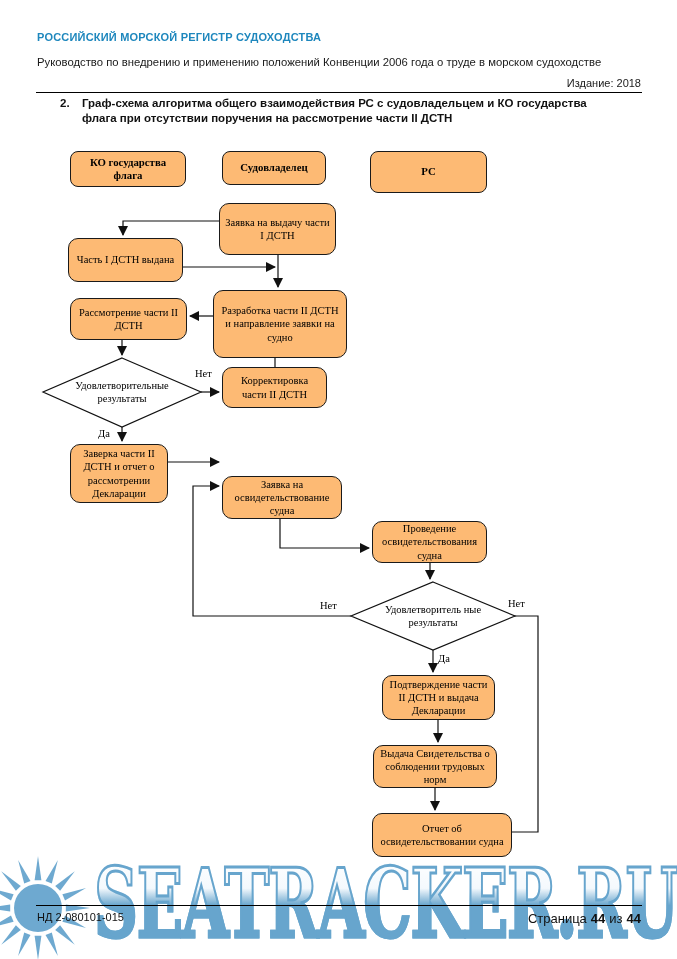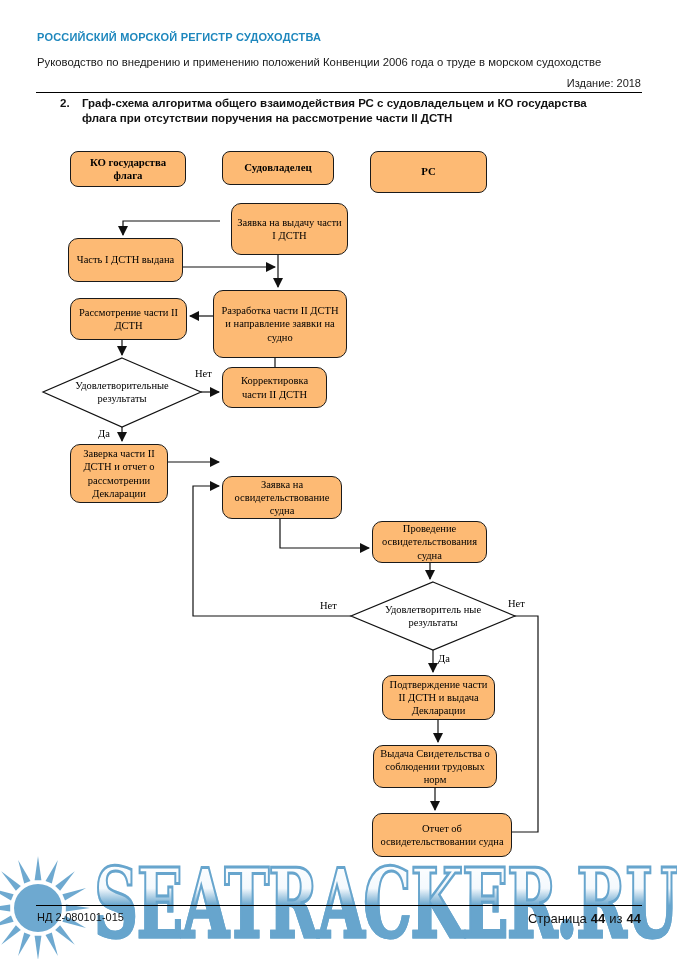--- a/index.html
+++ b/index.html
@@ -34,23 +34,23 @@
   .node{
     position:absolute;box-sizing:border-box;background:#fdba74;border:1.2px solid #1a1a1a;
     border-radius:10px;display:flex;align-items:center;justify-content:center;
     text-align:center;font-family:"Liberation Serif", serif;font-size:10.5px;
     line-height:1.25;padding:2px 5px;color:#000;
   }
   .lane{font-weight:bold;border-radius:8px;font-size:10.8px;}
   .dtext{position:absolute;text-align:center;font-family:"Liberation Serif", serif;font-size:10.5px;line-height:1.25;color:#000;}
   .flabel{position:absolute;font-family:"Liberation Serif", serif;font-size:10.5px;color:#000;}
   #lane-flag{left:70px;top:151px;width:116px;height:36px;}
-  #lane-owner{left:222px;top:151px;width:112px;height:34px;}
+  #lane-owner{left:222px;top:151px;width:104px;height:34px;}
   #lane-rs{left:370px;top:151px;width:117px;height:42px;}
-  #n-request-part1{left:231px;top:203px;width:117px;height:52px;}
+  #n-request-part1{left:219px;top:203px;width:117px;height:52px;}
   #n-part1-issued{left:68px;top:238px;width:115px;height:44px;}
   #n-develop-part2{left:213px;top:290px;width:134px;height:68px;}
   #n-review-part2{left:70px;top:298px;width:117px;height:42px;}
   #n-correction{left:222px;top:367px;width:105px;height:41px;}
   #n-endorse-part2{left:70px;top:444px;width:98px;height:59px;}
   #n-survey-request{left:222px;top:476px;width:120px;height:43px;}
   #n-survey{left:372px;top:521px;width:115px;height:42px;}
   #n-confirm-part2{left:382px;top:675px;width:113px;height:45px;}
   #n-issue-cert{left:373px;top:745px;width:124px;height:43px;}
   #n-survey-report{left:372px;top:813px;width:140px;height:44px;}

